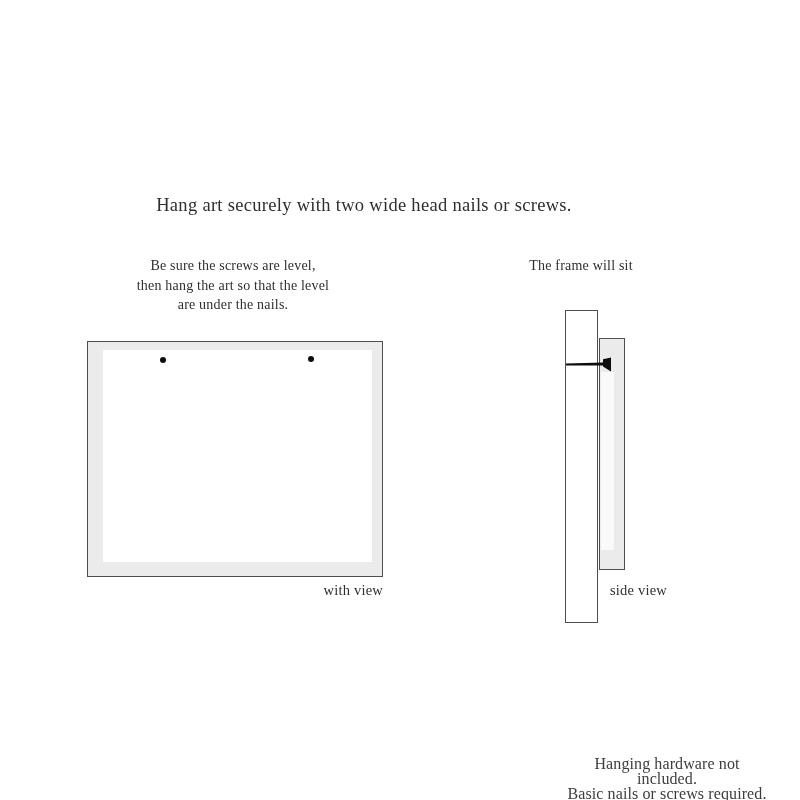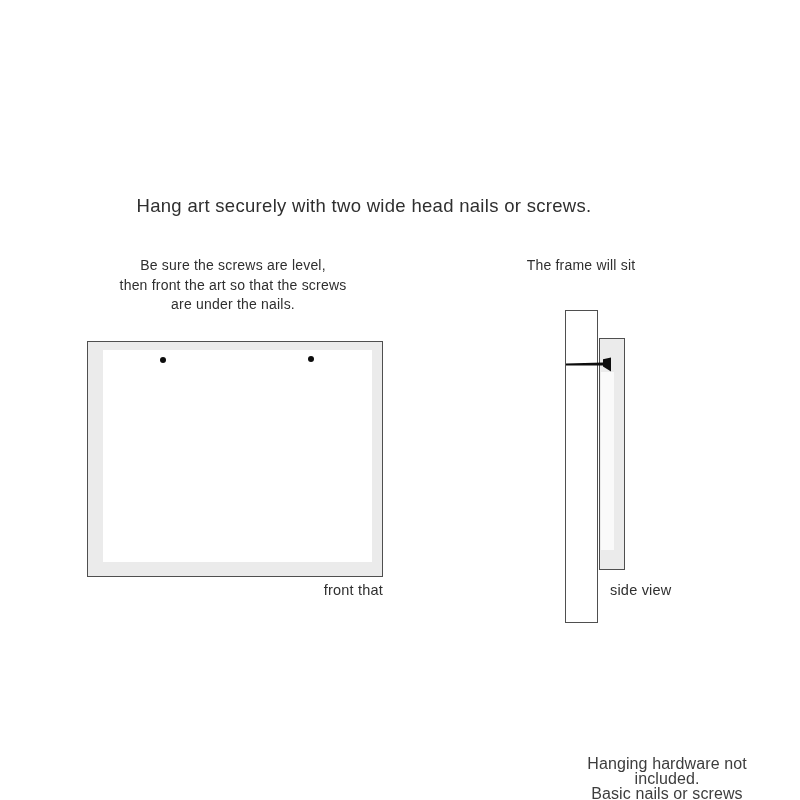--- a/index.html
+++ b/index.html
@@ -8,20 +8,21 @@
     background: #ffffff;
     font-family: "Liberation Sans", sans-serif;
     color: var(--text, #2f2f2f);
   }
   .canvas {
     position: relative;
     width: 800px;
     height: 800px;
     background: #ffffff;
     overflow: hidden;
+    font-family: Liberation Serif, serif;
   }
   .abs { position: absolute; }
 
   .title {
     left: 64px;
     top: 195px;
     width: 600px;
     text-align: center;
     font-size: 18.5px;
     letter-spacing: 0.3px;
@@ -123,34 +124,34 @@
 </style>
 </head>
 <body>
 
 <div class="canvas">
 
   <div class="abs title">Hang art securely with two wide head nails or screws.</div>
 
   <div class="abs note note-front">
     <span>Be sure the screws are level,</span>
-    <span>then front the art so that the screws</span>
+    <span>then hang the art so that the level</span>
     <span>are under the nails.</span>
   </div>
 
   <div class="abs note note-side">
     <span>The frame will sit</span>
   </div>
 
   <div class="abs frame-front">
     <div class="frame-mat"></div>
     <div class="screw-dot screw-left"></div>
     <div class="screw-dot screw-right"></div>
   </div>
-  <div class="abs view-label label-front">front that</div>
+  <div class="abs view-label label-front">with view</div>
 
   <div class="abs wall-rect"></div>
   <div class="abs frame-side">
     <div class="frame-side-inset"></div>
   </div>
   <svg class="abs nail-svg" viewBox="0 0 47 17" aria-hidden="true">
     <polygon points="1,7.4 38,6.4 38,3.2 46,1.5 46,15.5 38,10.6 38,9.6 1,9.4" fill="#0d0d0d"></polygon>
   </svg>
   <div class="abs view-label label-side">side view</div>
 

